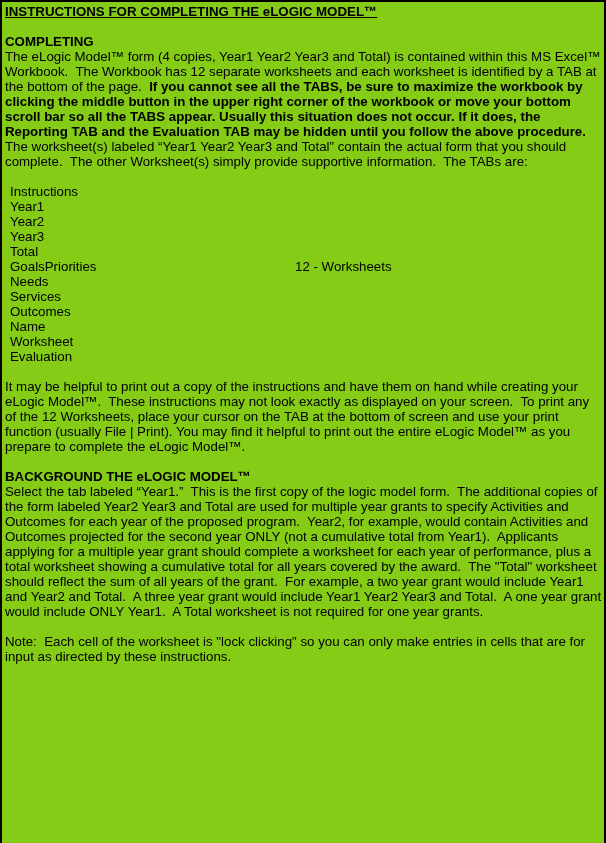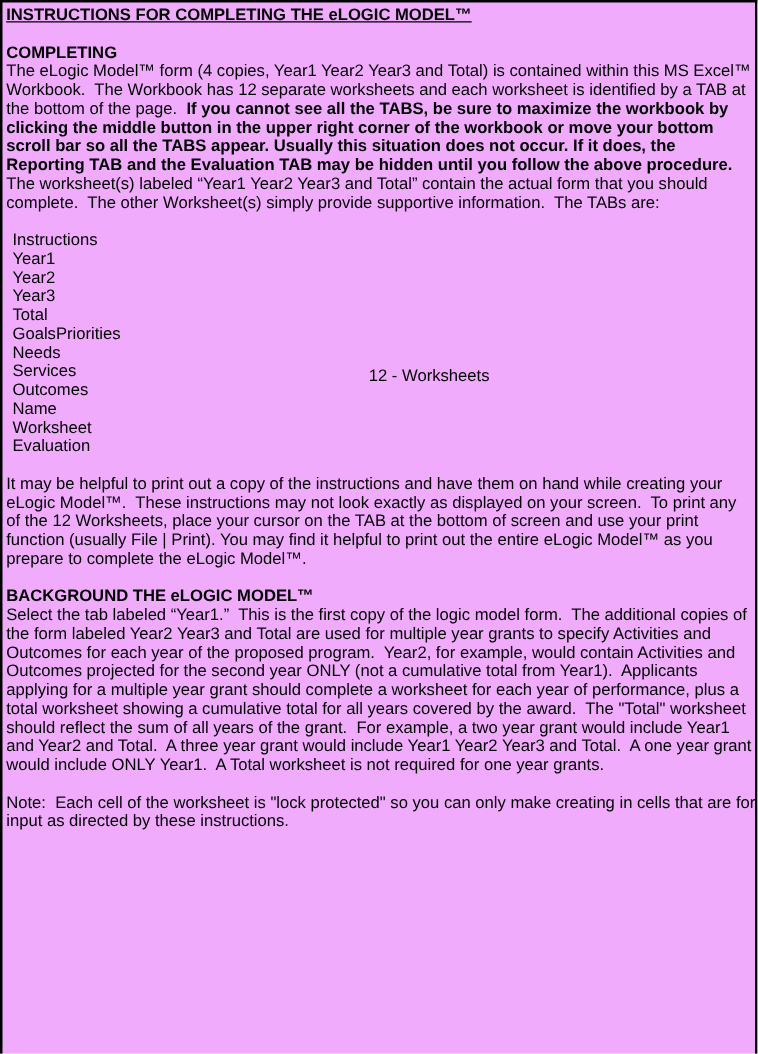--- a/index.html
+++ b/index.html
@@ -1,21 +1,21 @@
 <!DOCTYPE html>
 <html><head>
 <meta charset="utf-8">
 <style>
   html, body { margin: 0; padding: 0; background: #ffffff; }
   .page {
     position: relative;
     width: 606px;
     height: 843px;
     box-sizing: border-box;
-    background: #f0abfc;
+    background: #84cc16;
     border-top: 2px solid #000000;
     border-left: 2px solid #000000;
     border-right: 2px solid #000000;
     padding: 2px 2px 0 3px;
     overflow: hidden;
     font-family: "Liberation Sans", sans-serif;
     font-size: 13.3px;
     line-height: 15px;
     color: #000000;
   }
@@ -30,21 +30,21 @@
   }
   .para {
     margin: 0;
     white-space: pre;
   }
   .bold { font-weight: bold; }
   .underline { }
   .blank { height: 15px; }
   .tab-list { padding-left: 5px; }
   .tab-row { height: 15px; position: relative; white-space: pre; }
-  .ws-note { position: absolute; left: 285px; top: 0; white-space: pre; margin-top: 34px; }
+  .ws-note { position: absolute; left: 285px; top: 0; white-space: pre; }
 </style>
 </head>
 <body>
 
 <div class="page">
 
   <div class="title">INSTRUCTIONS FOR COMPLETING THE eLOGIC MODEL™</div>
 
   <div class="blank"></div>
 
@@ -93,19 +93,19 @@
 Outcomes for each year of the proposed program.  Year2, for example, would contain Activities and
 Outcomes projected for the second year ONLY (not a cumulative total from Year1).  Applicants
 applying for a multiple year grant should complete a worksheet for each year of performance, plus a
 total worksheet showing a cumulative total for all years covered by the award.  The "Total" worksheet
 should reflect the sum of all years of the grant.  For example, a two year grant would include Year1
 and Year2 and Total.  A three year grant would include Year1 Year2 Year3 and Total.  A one year grant
 would include ONLY Year1.  </span><span class="underline">A Total worksheet is not required for one year grants.</span></p>
 
   <div class="blank"></div>
 
-  <p class="para">Note:  Each cell of the worksheet is "lock protected" so you can only make creating in cells that are for
+  <p class="para">Note:  Each cell of the worksheet is "lock clicking" so you can only make entries in cells that are for
 input as directed by these instructions.</p>
 
   <div class="blank"></div>
 
 
 </div>
 
 </body></html>

